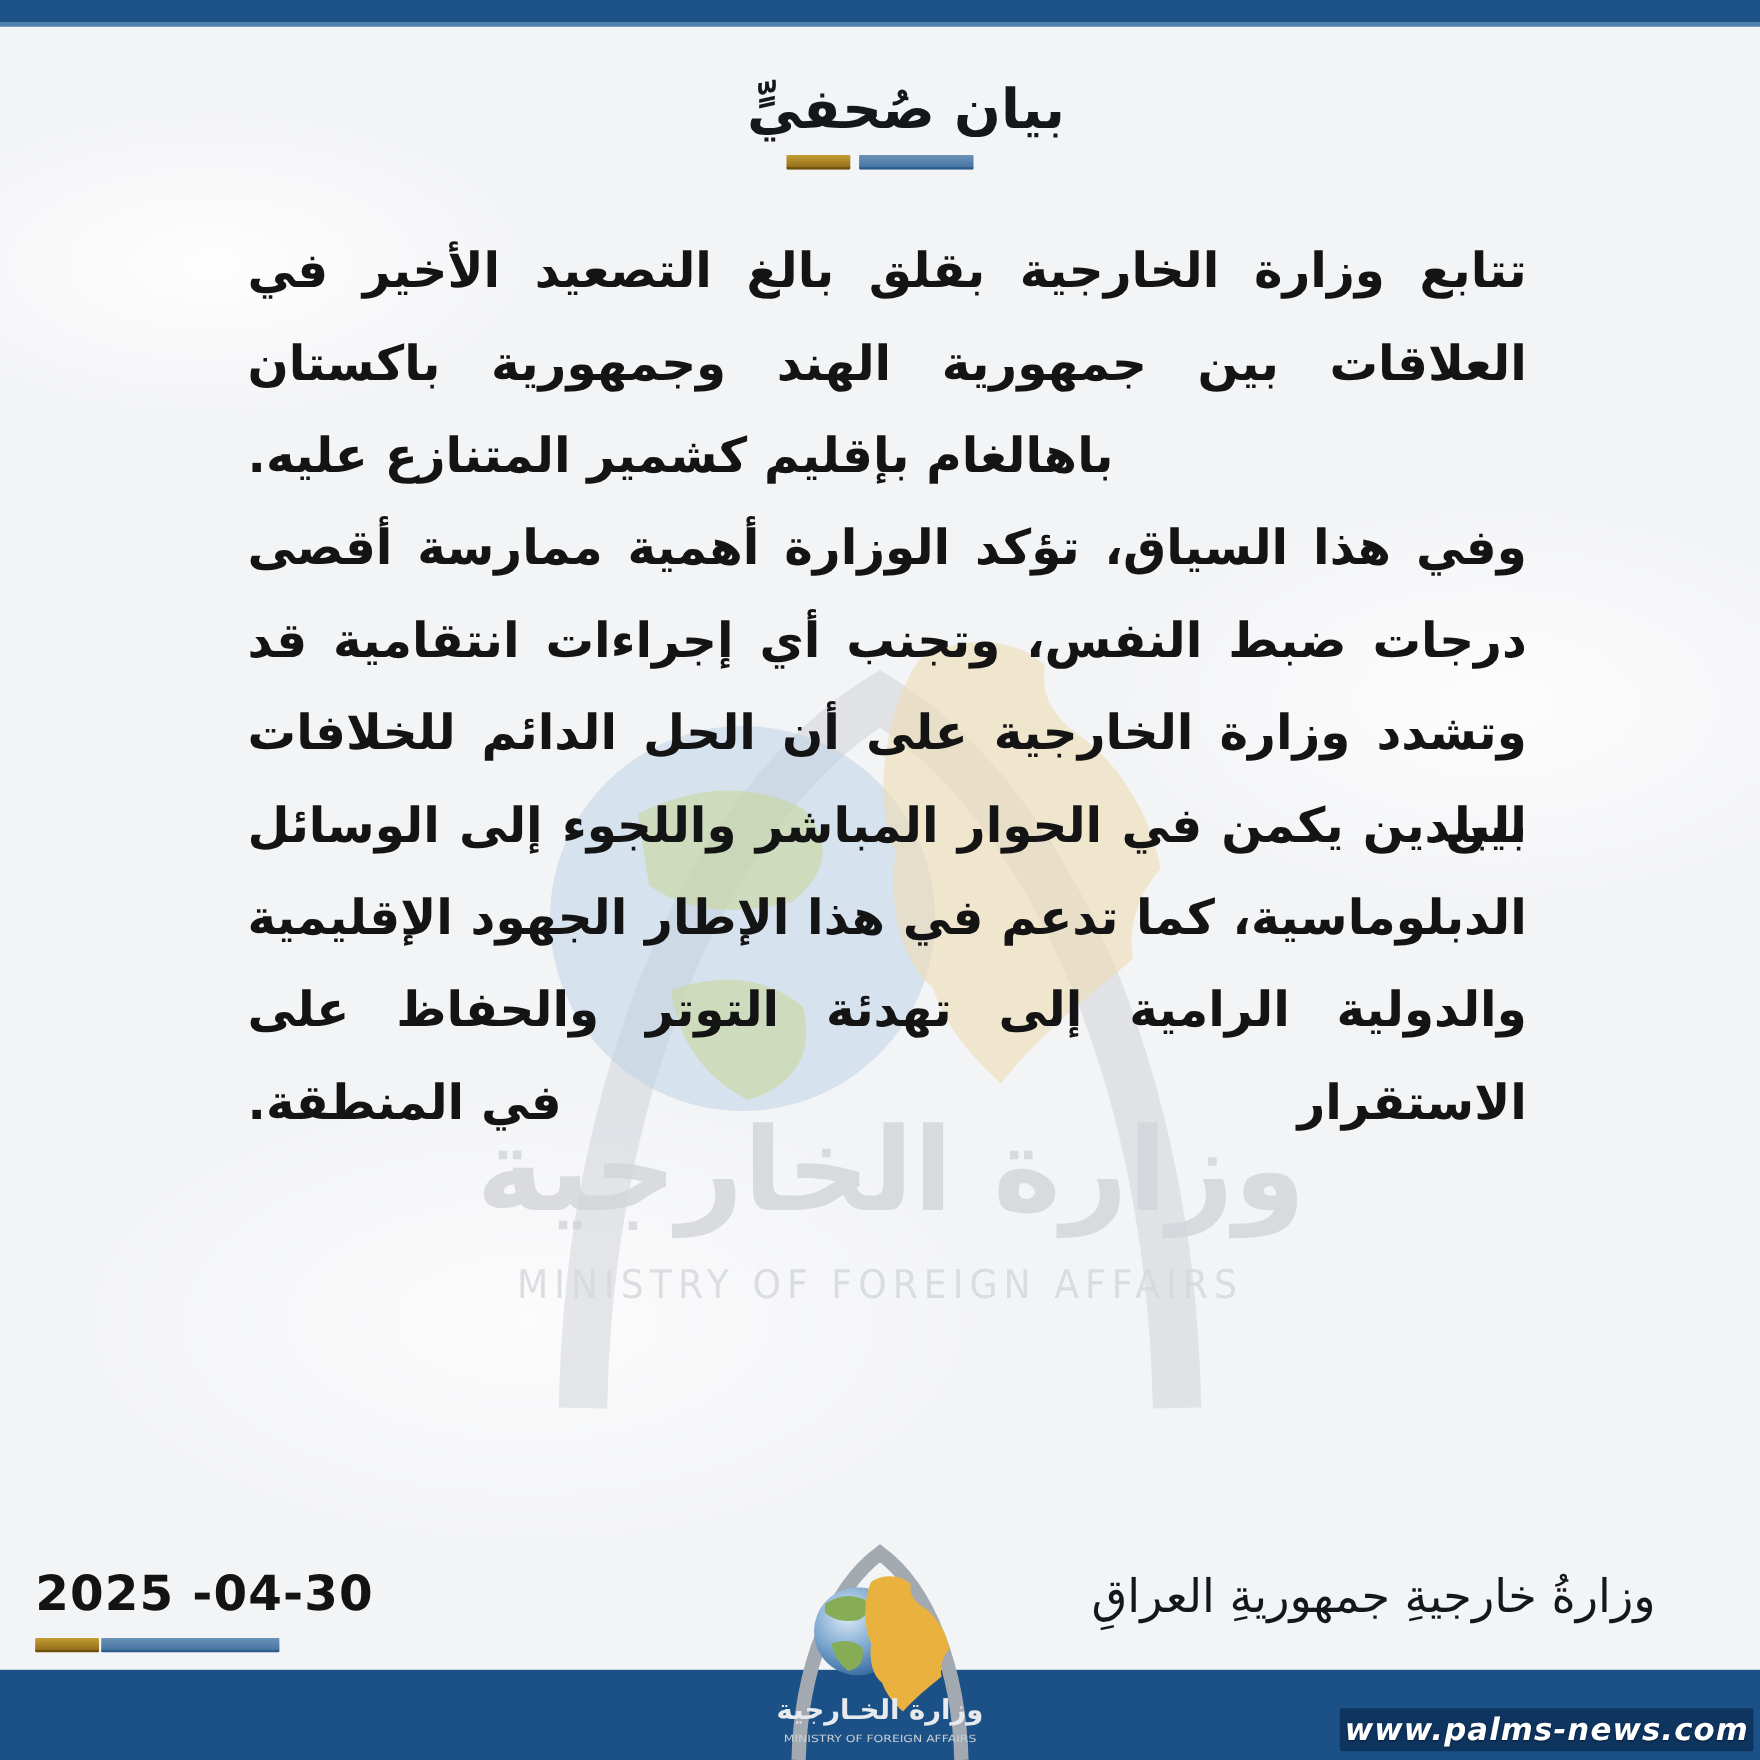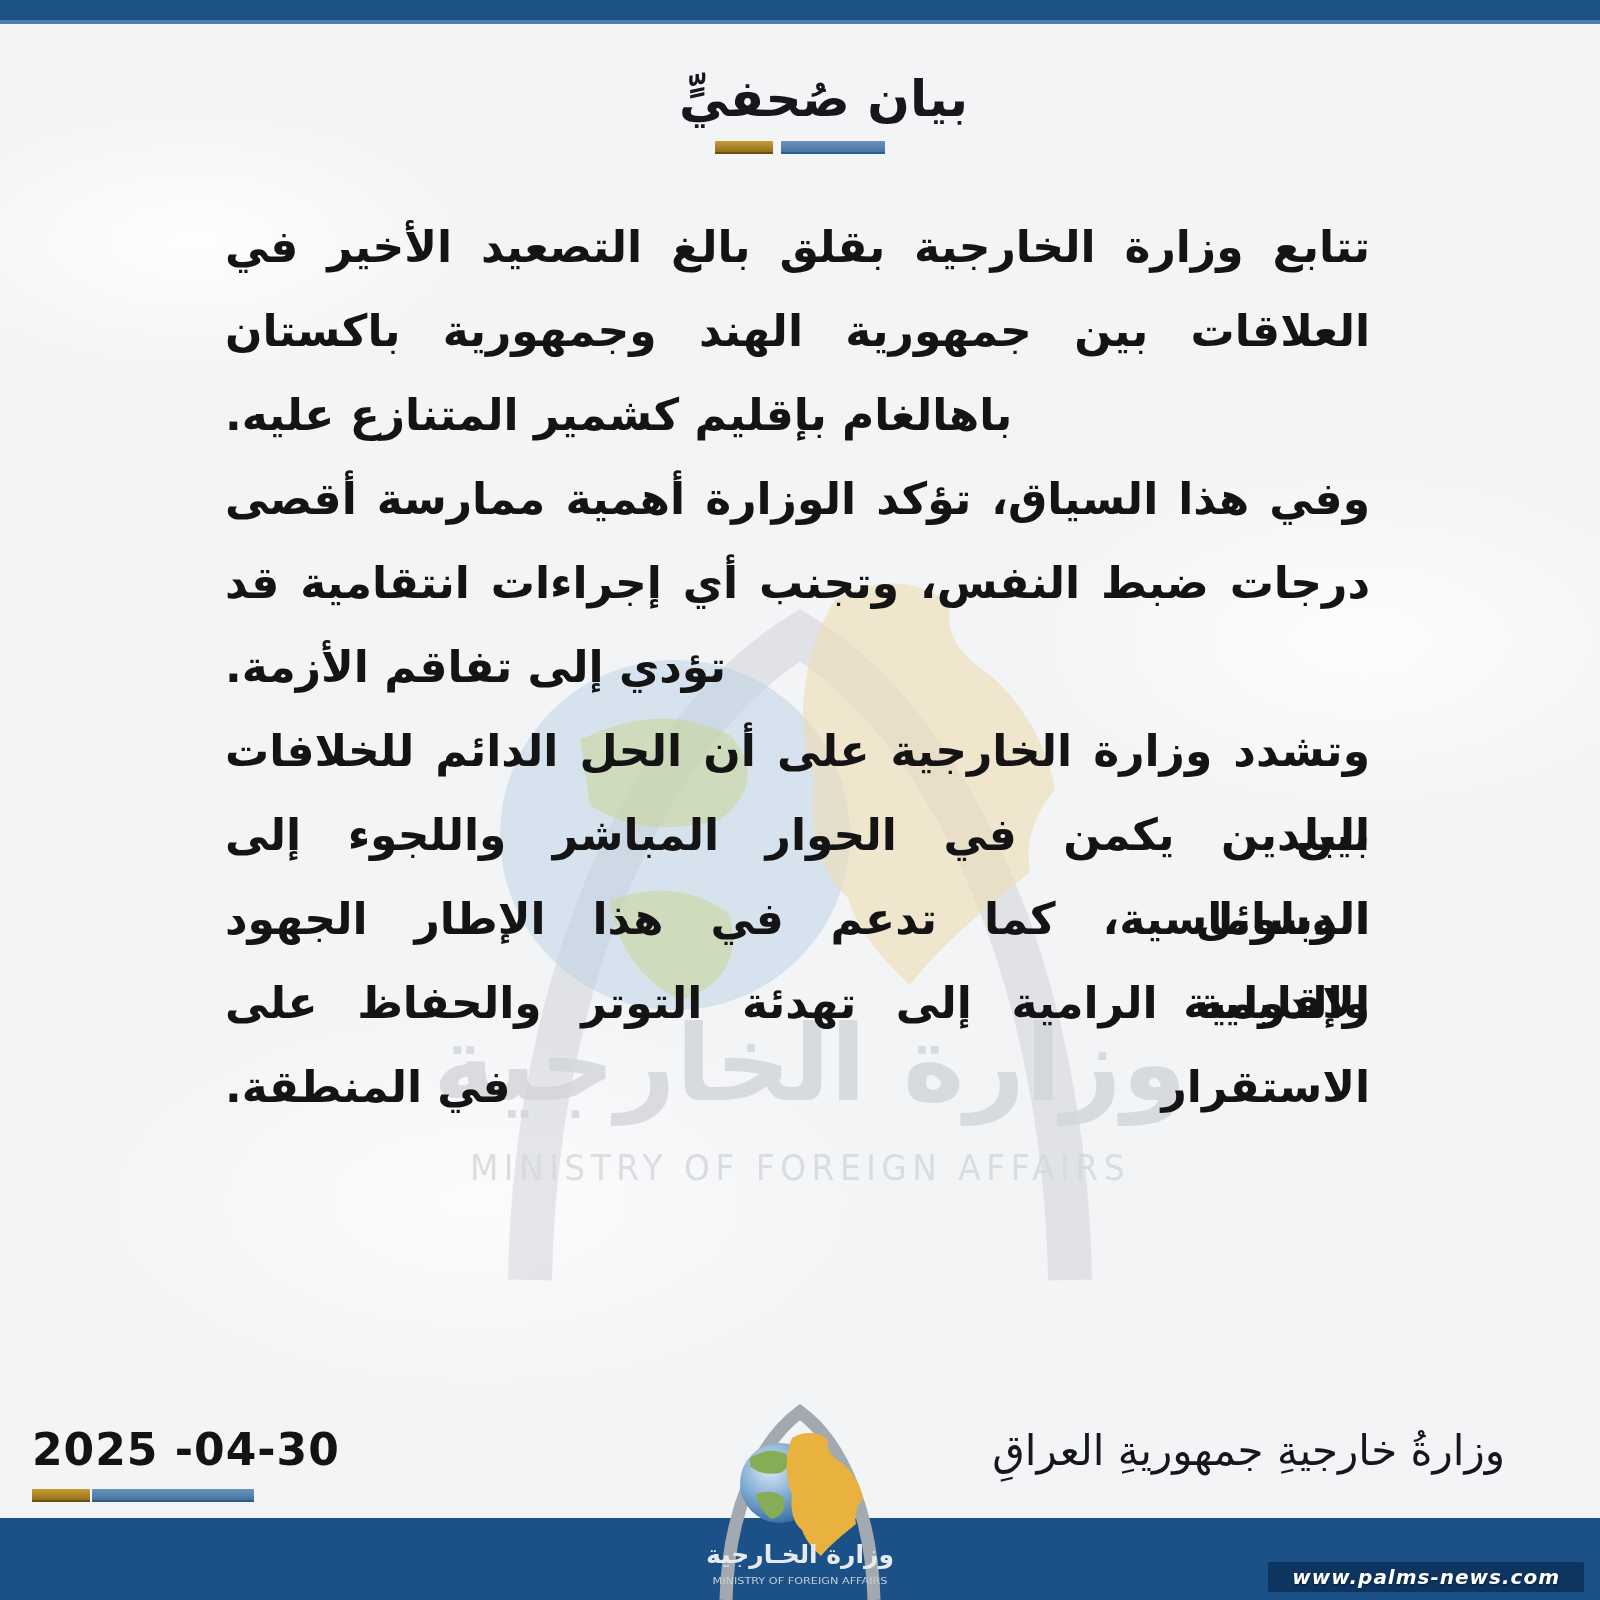--- a/index.html
+++ b/index.html
@@ -19,32 +19,32 @@
   .watermark{position:absolute;left:380px;top:520px;width:840px;height:780px;z-index:1;}
   
   .title{position:absolute;top:70px;left:0;right:0;text-align:center;font-size:50px;font-weight:bold;color:#15171a;direction:rtl;z-index:3;margin-left:47px;}
   .title-bars{position:absolute;top:141px;left:50%;transform:translateX(-50%);display:flex;gap:8px;z-index:3;}
   .bar{height:13px;border-radius:1px;}
   .bar.gold{width:58px;background:linear-gradient(180deg,#c59d33,#8a6616);box-shadow:inset 0 -2px 0 #6e500e;}
   .bar.blue{width:104px;background:linear-gradient(180deg,#6b93b8,#3f6f9e);box-shadow:inset 0 -2px 0 #2d5c8a;}
   .date-bars .bar.gold{width:58px;}
   .date-bars .bar.blue{width:162px;}
   
-  .body-text{position:absolute;top:205px;left:225px;right:230px;z-index:2;}
+  .body-text{position:absolute;top:205px;left:225px;right:212px;z-index:2;}
   .line{direction:rtl;font-size:44px;font-weight:bold;color:#141414;line-height:84px;height:84px;}
   .line.justify{text-align:justify;text-align-last:justify;}
   .line.center{text-align:left;}
   
   .date-block{position:absolute;left:32px;top:1424px;z-index:3;}
   .date-text{font-size:44px;font-weight:bold;color:#131313;direction:ltr;letter-spacing:1px;}
   .date-bars{display:flex;gap:2px;margin-top:14px;}
   .signature{position:absolute;right:95px;top:1426px;font-size:42px;font-weight:normal;color:#15171a;direction:rtl;z-index:3;}
   .emblem{position:absolute;left:680px;top:1390px;width:240px;height:210px;z-index:3;}
-  .website{position:absolute;right:16px;bottom:8px;background:#0e3560;color:#ffffff;
-    font-size:20px;font-weight:bold;font-style:italic;padding:3px 24px;border-radius:2px;
+  .website{position:absolute;right:6px;bottom:8px;background:#0e3560;color:#ffffff;
+    font-size:28px;font-weight:bold;font-style:italic;padding:3px 4px;border-radius:2px;
     letter-spacing:1px;z-index:4;text-shadow:0 1px 2px #061d38;}
 </style>
 </head>
 <body>
 
 <div class="canvas">
 
   <div class="top-band"></div>
 
   <svg class="watermark" viewBox="0 0 840 780" aria-hidden="true">
@@ -61,21 +61,20 @@
     <div class="bar gold"></div>
     <div class="bar blue"></div>
   </div>
 
   <div class="body-text">
     <div class="line justify">تتابع وزارة الخارجية بقلق بالغ التصعيد الأخير في</div>
     <div class="line justify">العلاقات بين جمهورية الهند وجمهورية باكستان</div>
     <div class="line center">باهالغام بإقليم كشمير المتنازع عليه.</div>
     <div class="line justify">وفي هذا السياق، تؤكد الوزارة أهمية ممارسة أقصى</div>
     <div class="line justify">درجات ضبط النفس، وتجنب أي إجراءات انتقامية قد</div>
-    <div class="line center">تؤدي إلى تفاقم الأزمة.</div>
     <div class="line justify">وتشدد وزارة الخارجية على أن الحل الدائم للخلافات بين</div>
     <div class="line justify">البلدين يكمن في الحوار المباشر واللجوء إلى الوسائل</div>
     <div class="line justify">الدبلوماسية، كما تدعم في هذا الإطار الجهود الإقليمية</div>
     <div class="line justify">والدولية الرامية إلى تهدئة التوتر والحفاظ على الاستقرار</div>
     <div class="line center">في المنطقة.</div>
   </div>
 
   <div class="bottom-band"></div>
 
   <div class="date-block">

